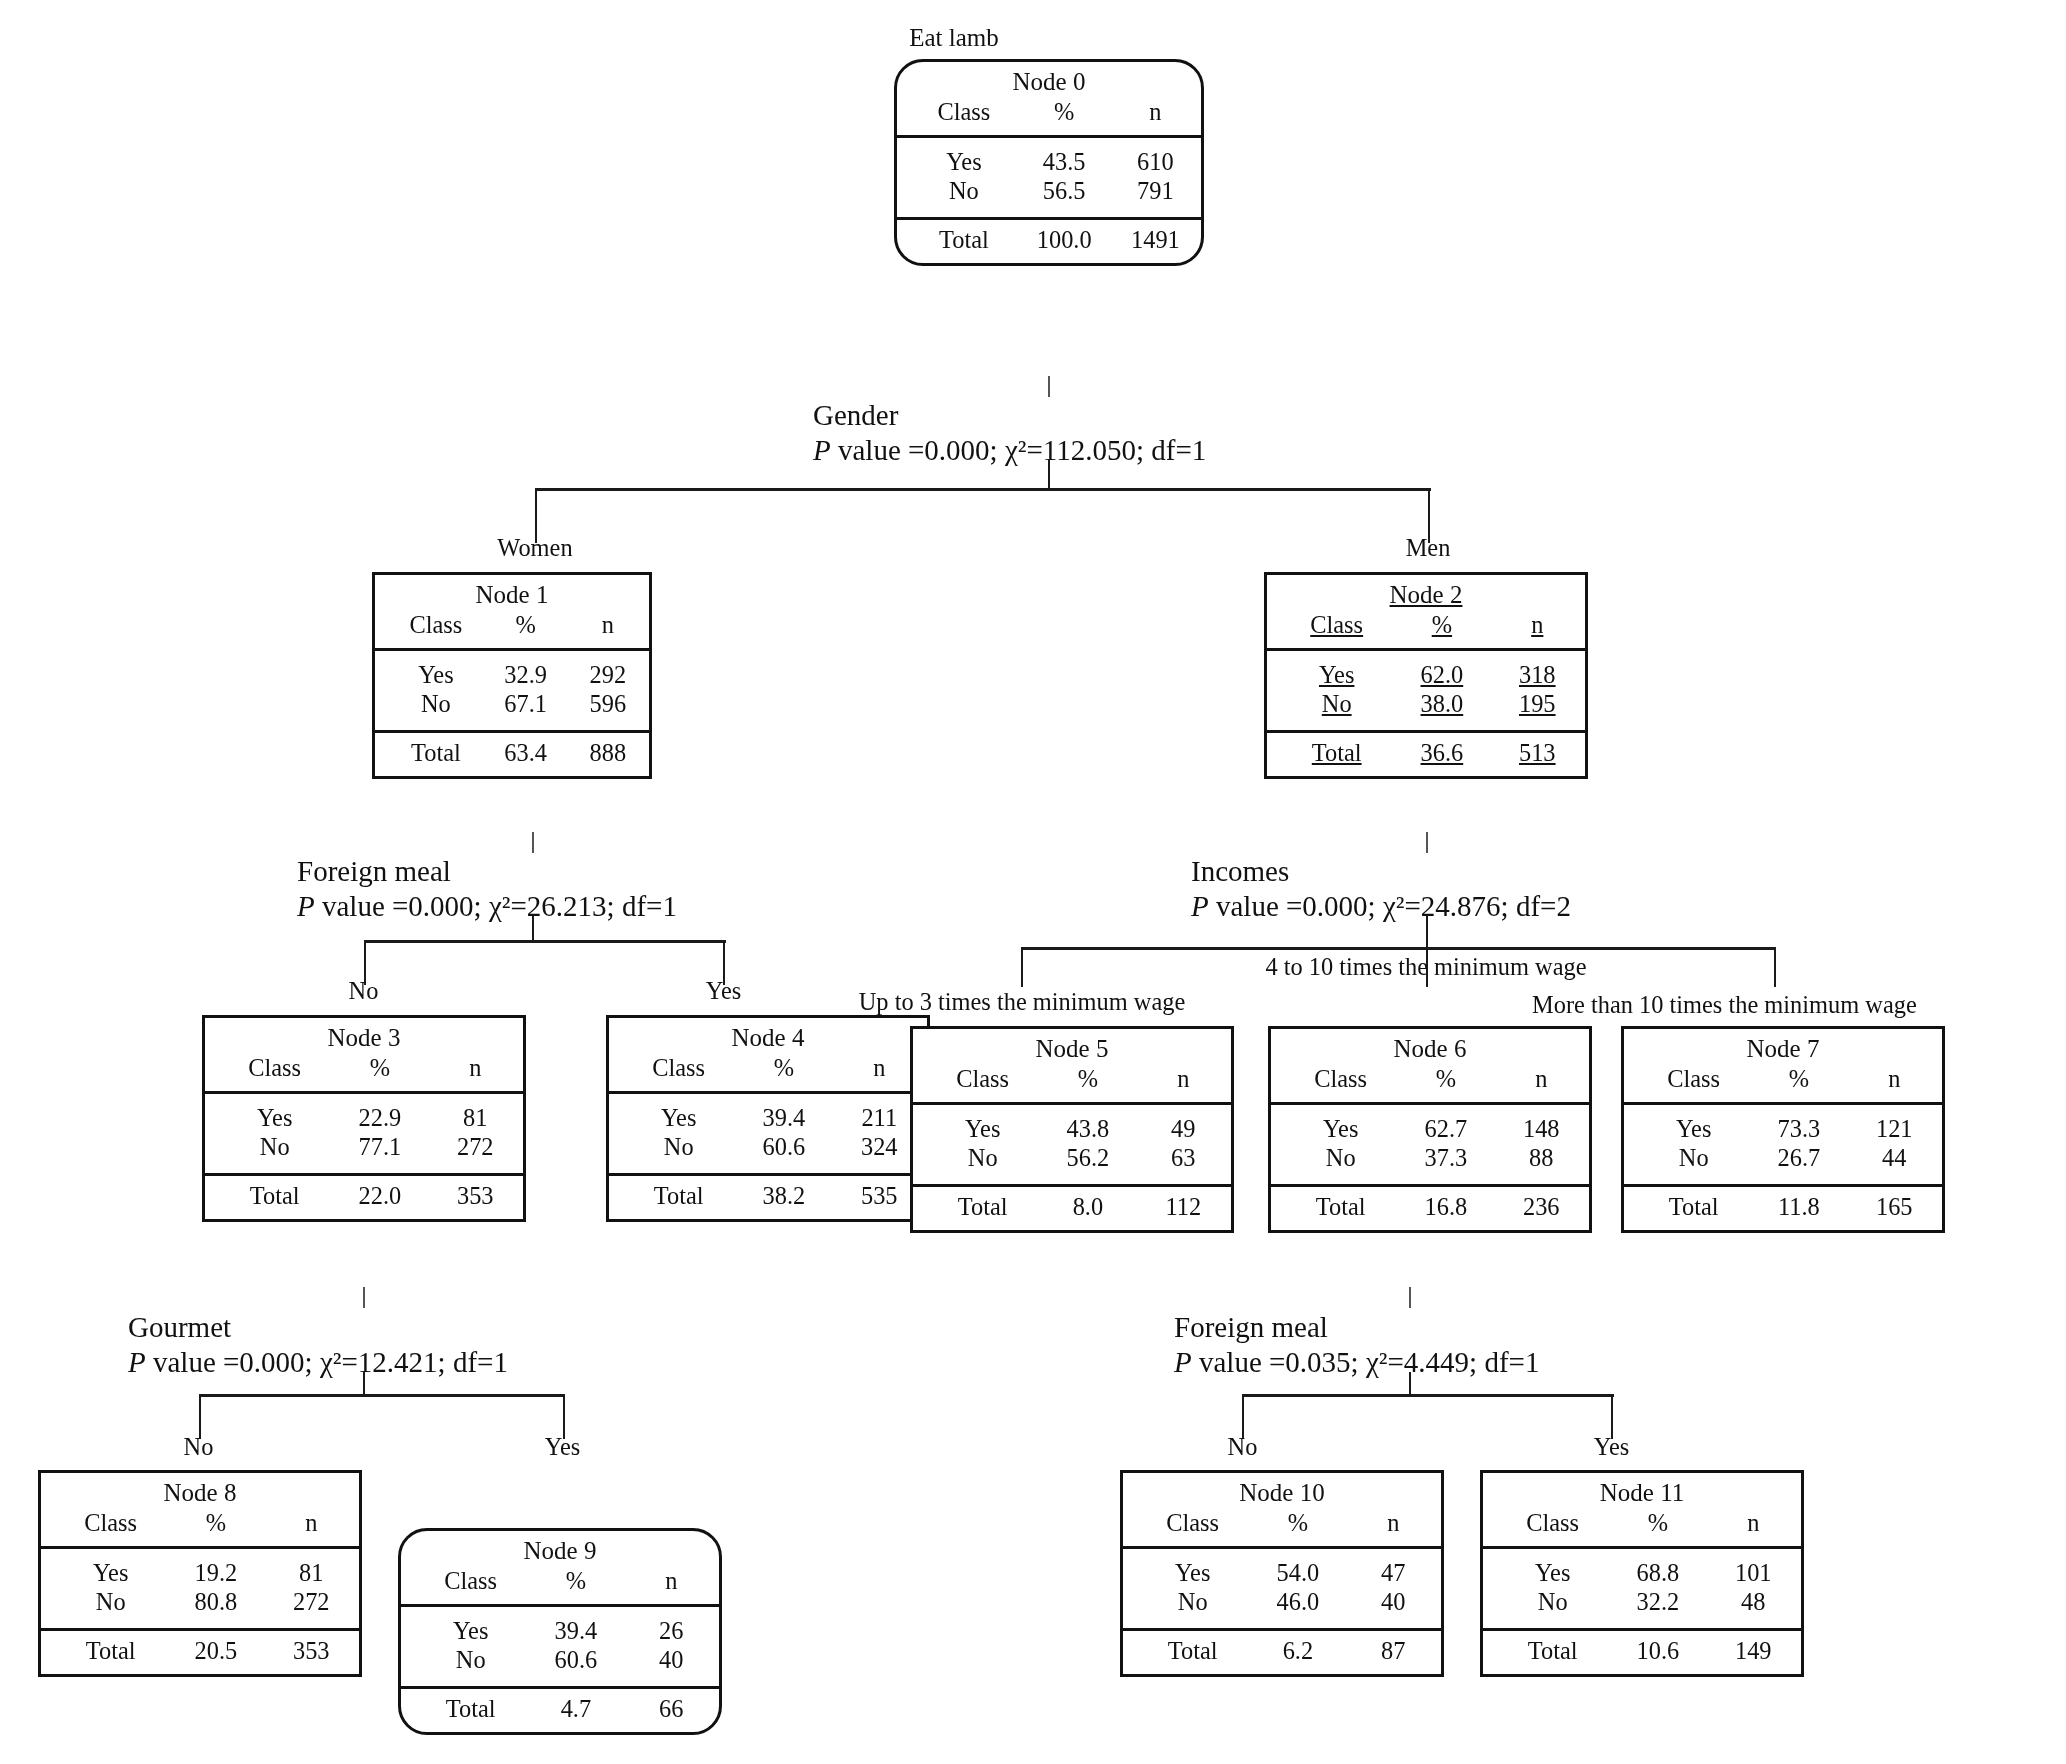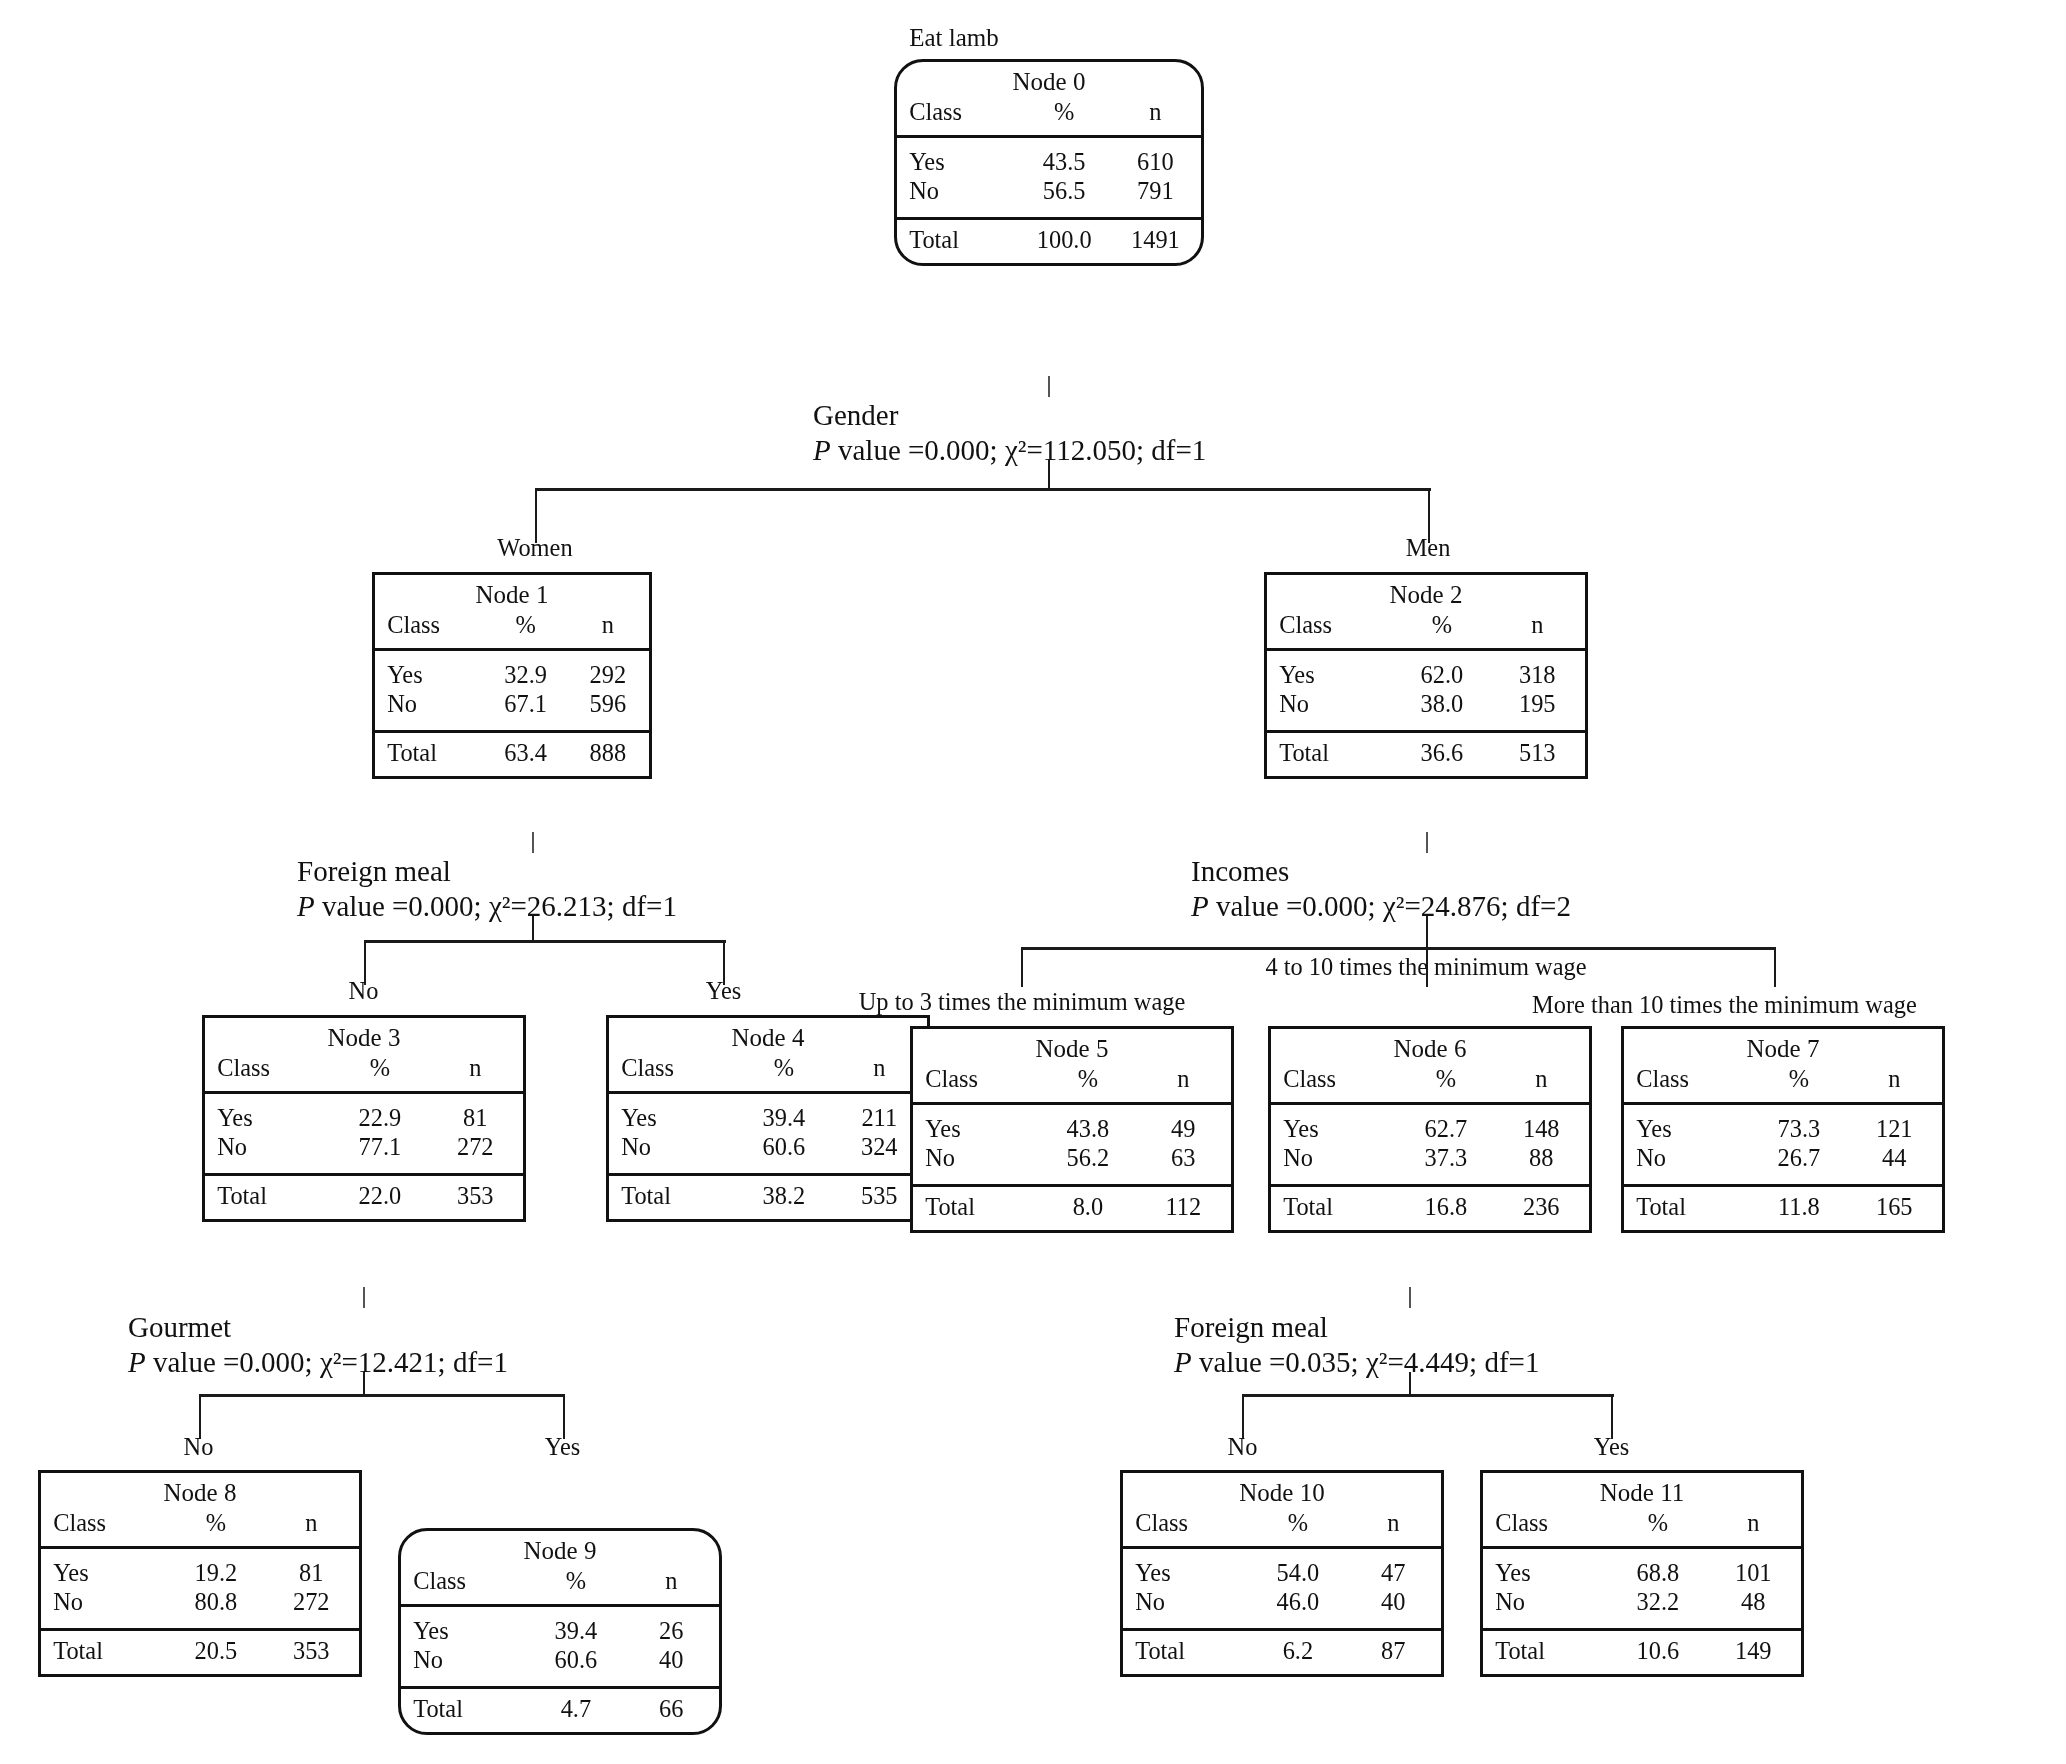--- a/index.html
+++ b/index.html
@@ -39,21 +39,21 @@
   }
   .node .totrow{
     border-top:3.3px solid #111;
     padding:6.6px 0 7.5px 0;
   }
   .node .r{
     display:flex;
     font-size:24.4px;
     line-height:1.18;
   }
-  .node .c1{width:40%;padding-left:12.2px;box-sizing:border-box;text-align:left;}
+  .node .c1{width:40%;padding-left:12.2px;box-sizing:border-box;text-align:center;}
   .node .c2{width:30%;text-align:center;}
   .node .c3{width:30%;text-align:center;}
 
   
   .splitlabel{
     position:absolute;
     text-align:left;
     font-size:29px;
     line-height:1.22;
     white-space:nowrap;
@@ -156,21 +156,21 @@
     </div>
     <div class="totrow">
       <div class="r">
         <span class="c1">Total</span>
         <span class="c2">63.4</span>
         <span class="c3">888</span>
       </div>
     </div>
   </div>
 
-  <div class="node" style="left:1264px;top:572px;width:324px;">
+  <div class="node" style="left:1264px;top:572px;width:324px;text-decoration:underline;">
     <div class="title">Node 2</div>
     <div class="hdr">
       <div class="r">
         <span class="c1">Class</span>
         <span class="c2">%</span>
         <span class="c3">n</span>
       </div>
     </div>
     <div class="rowset">
       <div class="r">

